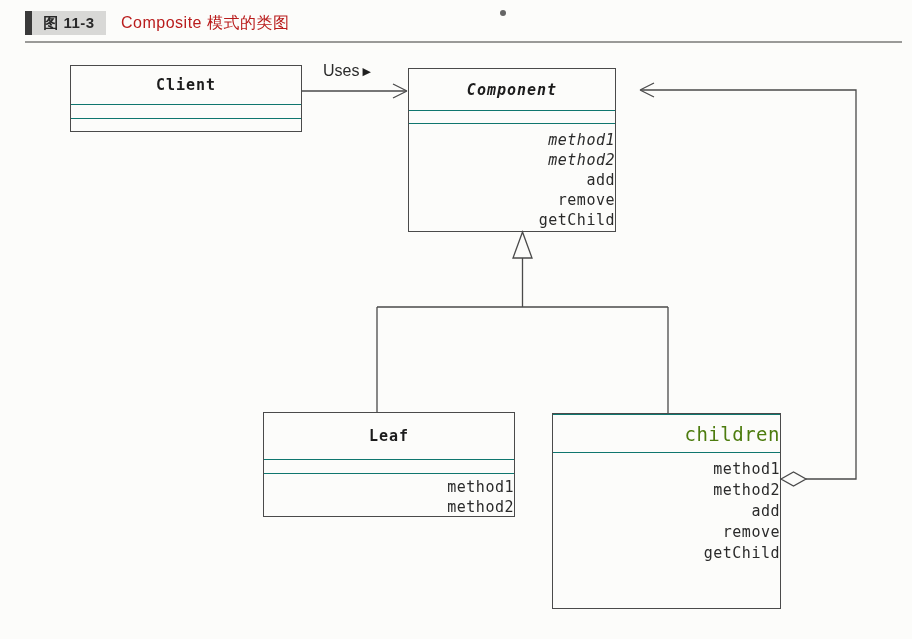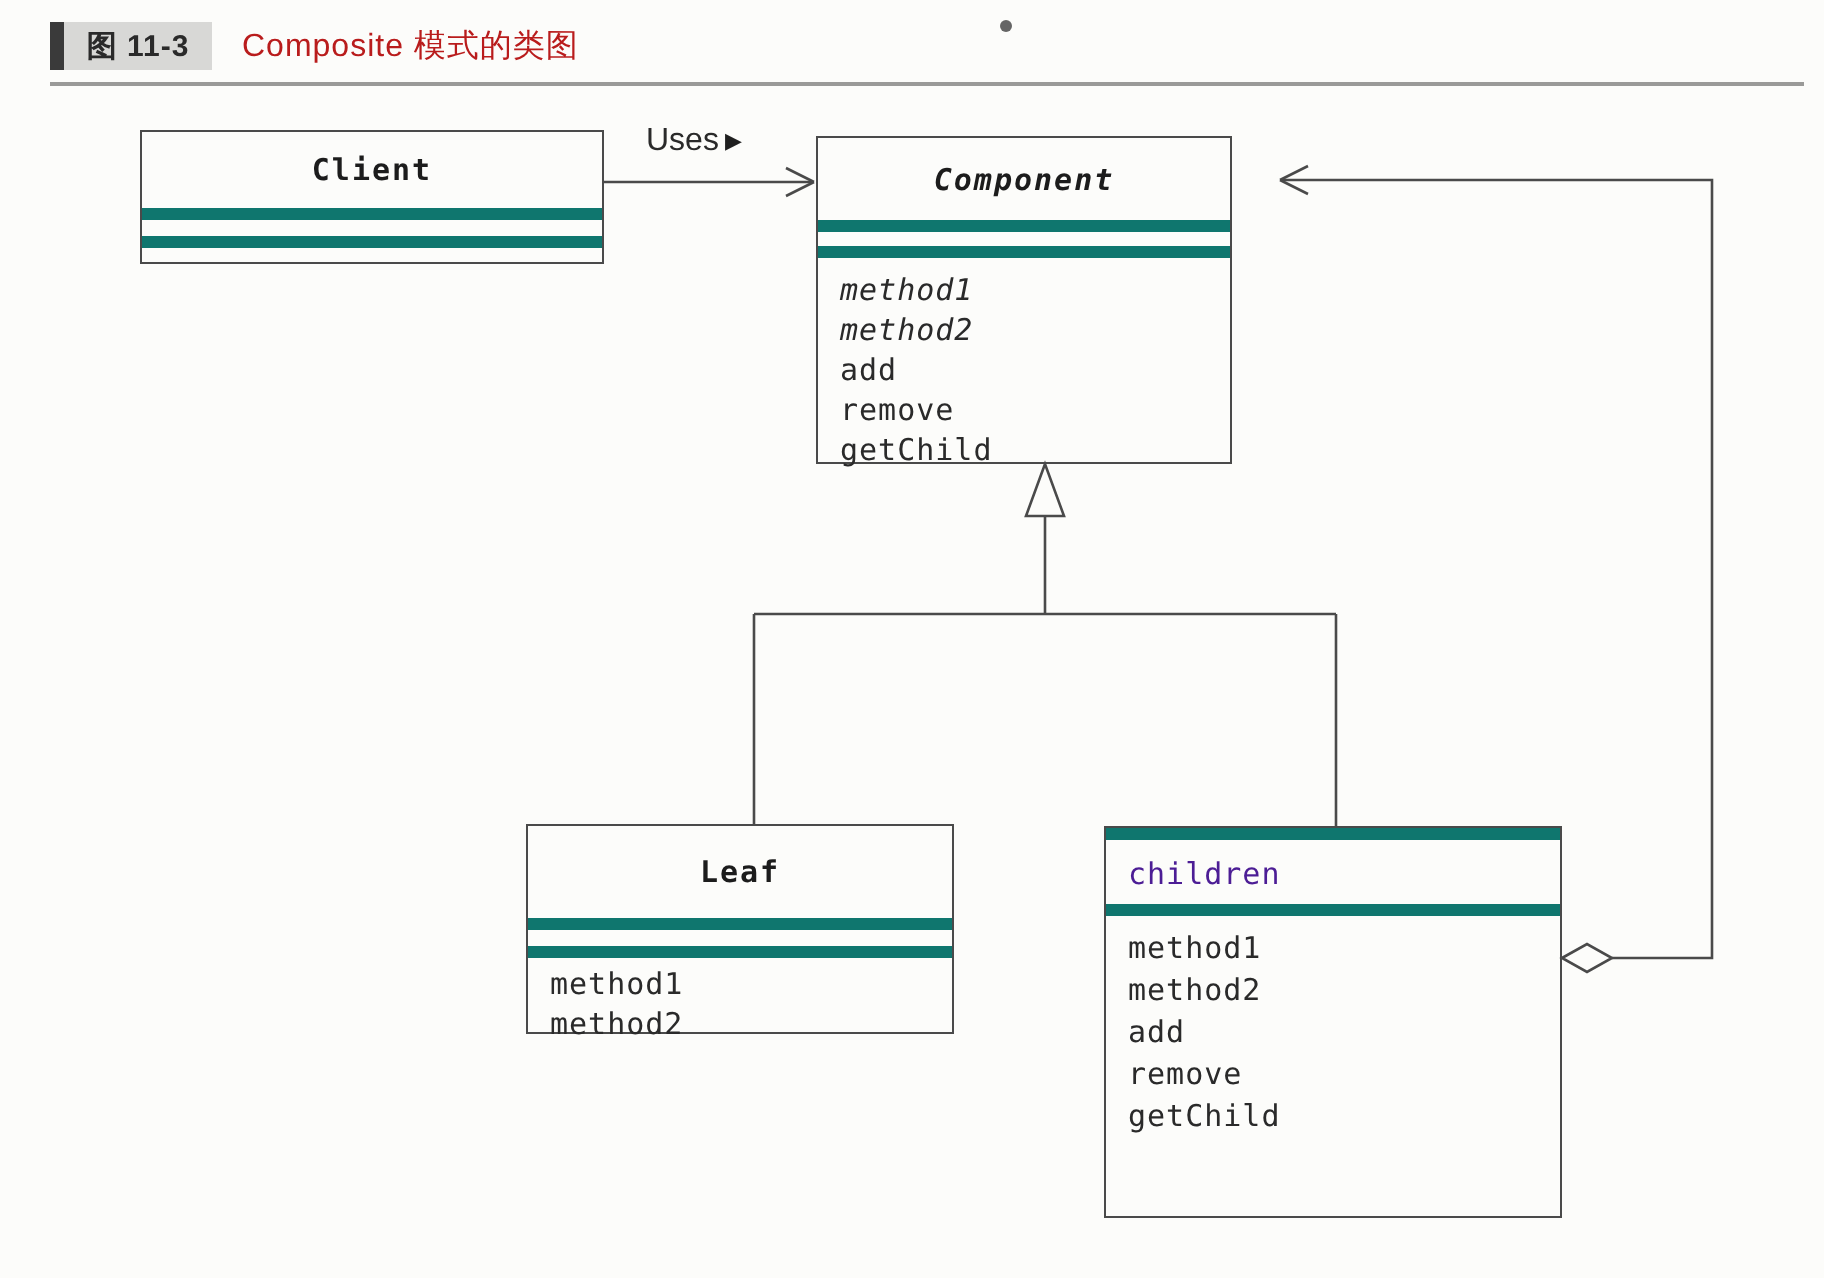--- a/index.html
+++ b/index.html
@@ -27,45 +27,45 @@
   
   .uml-class{
     border:1px solid #4a4a4a;background:transparent;box-sizing:border-box;
     font-family:"DejaVu Sans Mono","Liberation Mono",monospace;
   }
   .uml-title{
     display:flex;align-items:center;justify-content:center;
     font-weight:bold;font-size:15px;color:#1c1c1c;letter-spacing:1px;
   }
   .uml-title.em{font-style:italic;}
-  .uml-sec{border-top:6px solid #0f766e;box-sizing:border-box;}
+  .uml-sec{border-top:1px solid #0f766e;box-sizing:border-box;text-align:right;}
   .uml-members{
     font-size:15px;color:#2a2a2a;letter-spacing:0.5px;
   }
   .uml-members div{white-space:pre;}
   .em{font-style:italic;}
 
   #client-box{left:70px;top:65px;width:232px;height:67px;}
   #client-box .uml-title{height:38px;}
   #client-box .sec-attrs{height:14px;}
   #client-box .sec-methods{height:13px;}
 
   #component-box{left:408px;top:68px;width:208px;height:164px;}
   #component-box .uml-title{height:41px;}
   #component-box .sec-attrs{height:13px;}
   #component-box .sec-methods{height:108px;padding:6px 0 0 11px;line-height:20px;}
 
-  #leaf-box{left:263px;top:412px;width:214px;height:105px;}
+  #leaf-box{left:263px;top:412px;width:252px;height:105px;}
   #leaf-box .uml-title{height:46px;}
   #leaf-box .sec-attrs{height:14px;}
   #leaf-box .sec-methods{height:43px;padding:3px 0 0 11px;line-height:20px;}
 
   #composite-box{left:552px;top:413px;width:229px;height:196px;}
   #composite-box .uml-title{height:45px;}
-  #composite-box .sec-attrs{height:38px;padding:8px 0 0 11px;font-size:15px;color:#4c1d95;letter-spacing:0.5px;}
+  #composite-box .sec-attrs{height:38px;padding:8px 0 0 11px;font-size:19px;color:#4d7c0f;letter-spacing:0.5px;}
   #composite-box .sec-methods{height:111px;padding:6px 0 0 11px;line-height:21px;}
 
   
   .assoc-label{
     left:323px;top:62px;width:90px;font-size:16px;color:#2a2a2a;
     display:flex;align-items:center;gap:3px;
   }
   .assoc-label .dir{font-size:11px;line-height:16px;color:#1f1f1f;}
 
   svg.connectors{position:absolute;left:0;top:0;}

